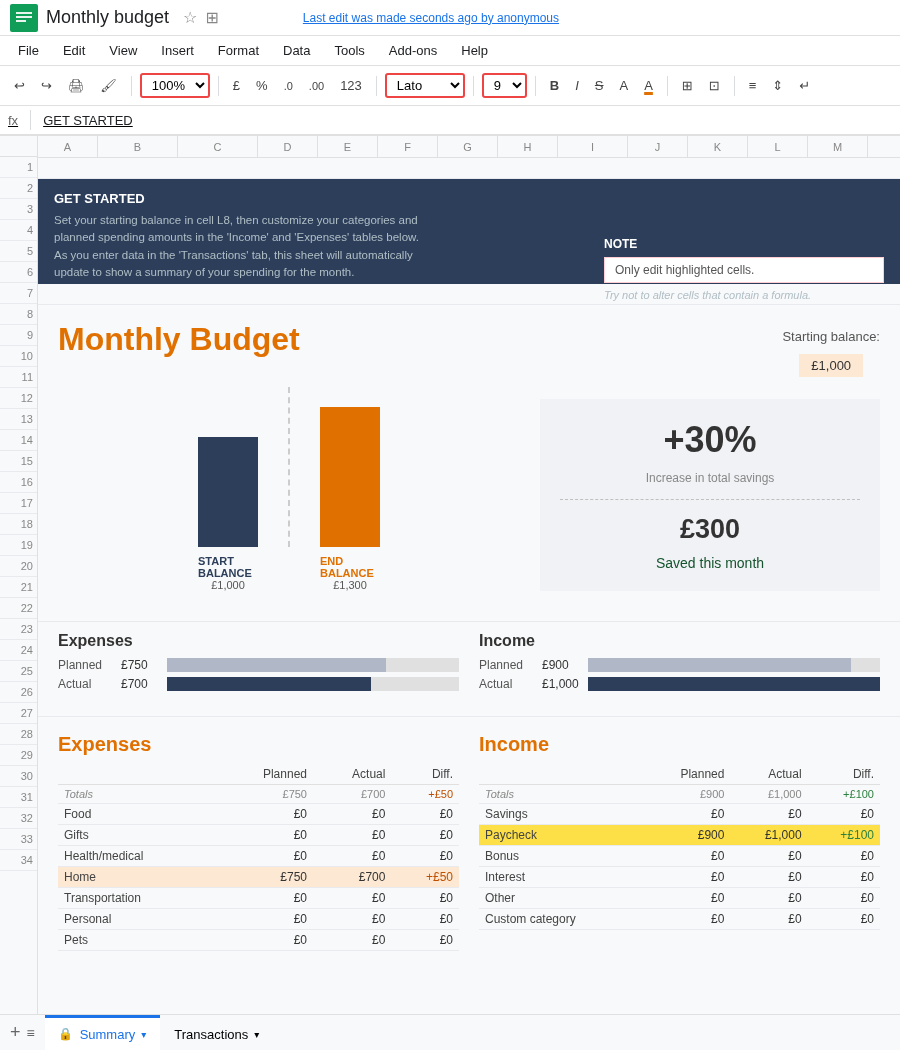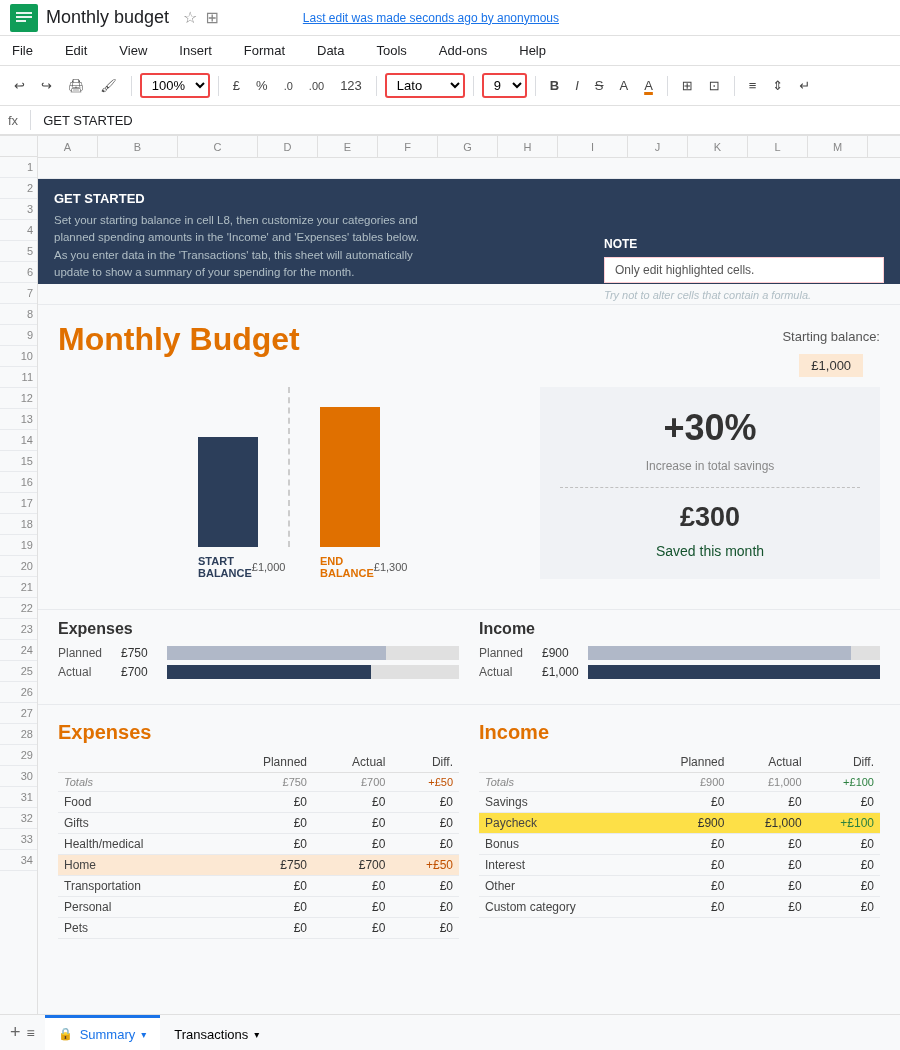--- a/index.html
+++ b/index.html
@@ -9,40 +9,40 @@
     .title-bar {
       display: flex; align-items: center; padding: 4px 10px; background: #fff;
       border-bottom: 1px solid #e0e0e0; height: 36px;
     }
     .sheets-icon { width: 28px; height: 28px; margin-right: 8px; }
     .doc-title { font-size: 18px; color: #202124; margin-right: 10px; }
     .title-icon { color: #888; margin: 0 4px; font-size: 16px; cursor: pointer; }
 
     
     .menu-bar {
-      display: flex; align-items: center; padding: 2px 4px; background: #fff;
-      border-bottom: 1px solid #e0e0e0; height: 30px; gap: 16px;
+      display: flex; align-items: center; padding: 2px 10px; background: #fff;
+      border-bottom: 1px solid #e0e0e0; height: 30px; gap: 8px;
     }
     .menu-item { padding: 3px 8px; font-size: 13px; color: #202124; cursor: pointer; border-radius: 3px; }
     .last-edit { font-size: 12px; color: #1a73e8; margin-left: auto; text-decoration: underline; cursor: pointer; }
 
     
     .toolbar {
       display: flex; align-items: center; padding: 4px 8px; background: #fff;
       border-bottom: 1px solid #e0e0e0; height: 40px; gap: 4px;
     }
     .toolbar-btn { padding: 3px 6px; cursor: pointer; border: none; background: transparent; border-radius: 3px; font-size: 13px; color: #444; }
     .toolbar-separator { width: 1px; height: 20px; background: #dadce0; margin: 0 4px; }
     .toolbar-select { border: 2px solid #ef4444; border-radius: 3px; padding: 2px 6px; font-size: 13px; cursor: pointer; background: #fff; }
     .toolbar-bold { font-weight: bold; }
 
     
     .formula-bar {
       display: flex; align-items: center; padding: 3px 8px; background: #fff;
-      border-bottom: 2px solid #e0e0e0; height: 30px; gap: 8px;
+      border-bottom: 2px solid #e0e0e0; height: 30px; gap: 8px; text-decoration: underline;
     }
     .formula-fx { color: #666; font-size: 13px; }
     .formula-content { font-size: 13px; color: #202124; }
 
     
     .banner-section {
       background: #2c3e5a; padding: 12px 16px; margin: 0;
       display: flex; gap: 20px; align-items: flex-start;
     }
     .banner-left { flex: 1; }
@@ -82,21 +82,21 @@
       display: flex; flex-direction: column; align-items: center; flex: 1;
     }
     .bars-container {
       display: flex; align-items: flex-end; gap: 20px; height: 160px;
     }
     .bar-group { display: flex; flex-direction: column; align-items: center; }
     .bar { width: 60px; }
     .bar-start { background: #2c3e5a; height: 110px; }
     .bar-end { background: #e07000; height: 140px; }
     .bar-labels { display: flex; gap: 20px; align-items: flex-start; margin-top: 8px; }
-    .bar-label-group { display: flex; flex-direction: row; align-items: center; width: 60px; }
+    .bar-label-group { display: flex; flex-direction: column; align-items: center; width: 60px; }
     .bar-label-title { font-size: 11px; font-weight: bold; }
     .bar-label-title.start { color: #2c3e5a; }
     .bar-label-title.end { color: #e07000; }
     .bar-label-val { font-size: 11px; color: #555; }
     .dotted-divider { border-left: 2px dashed #ccc; height: 160px; margin: 0 10px; }
 
     
     .stats-box {
       background: #f0f2f5; padding: 20px; width: 340px; text-align: center;
       display: flex; flex-direction: column; gap: 10px;

